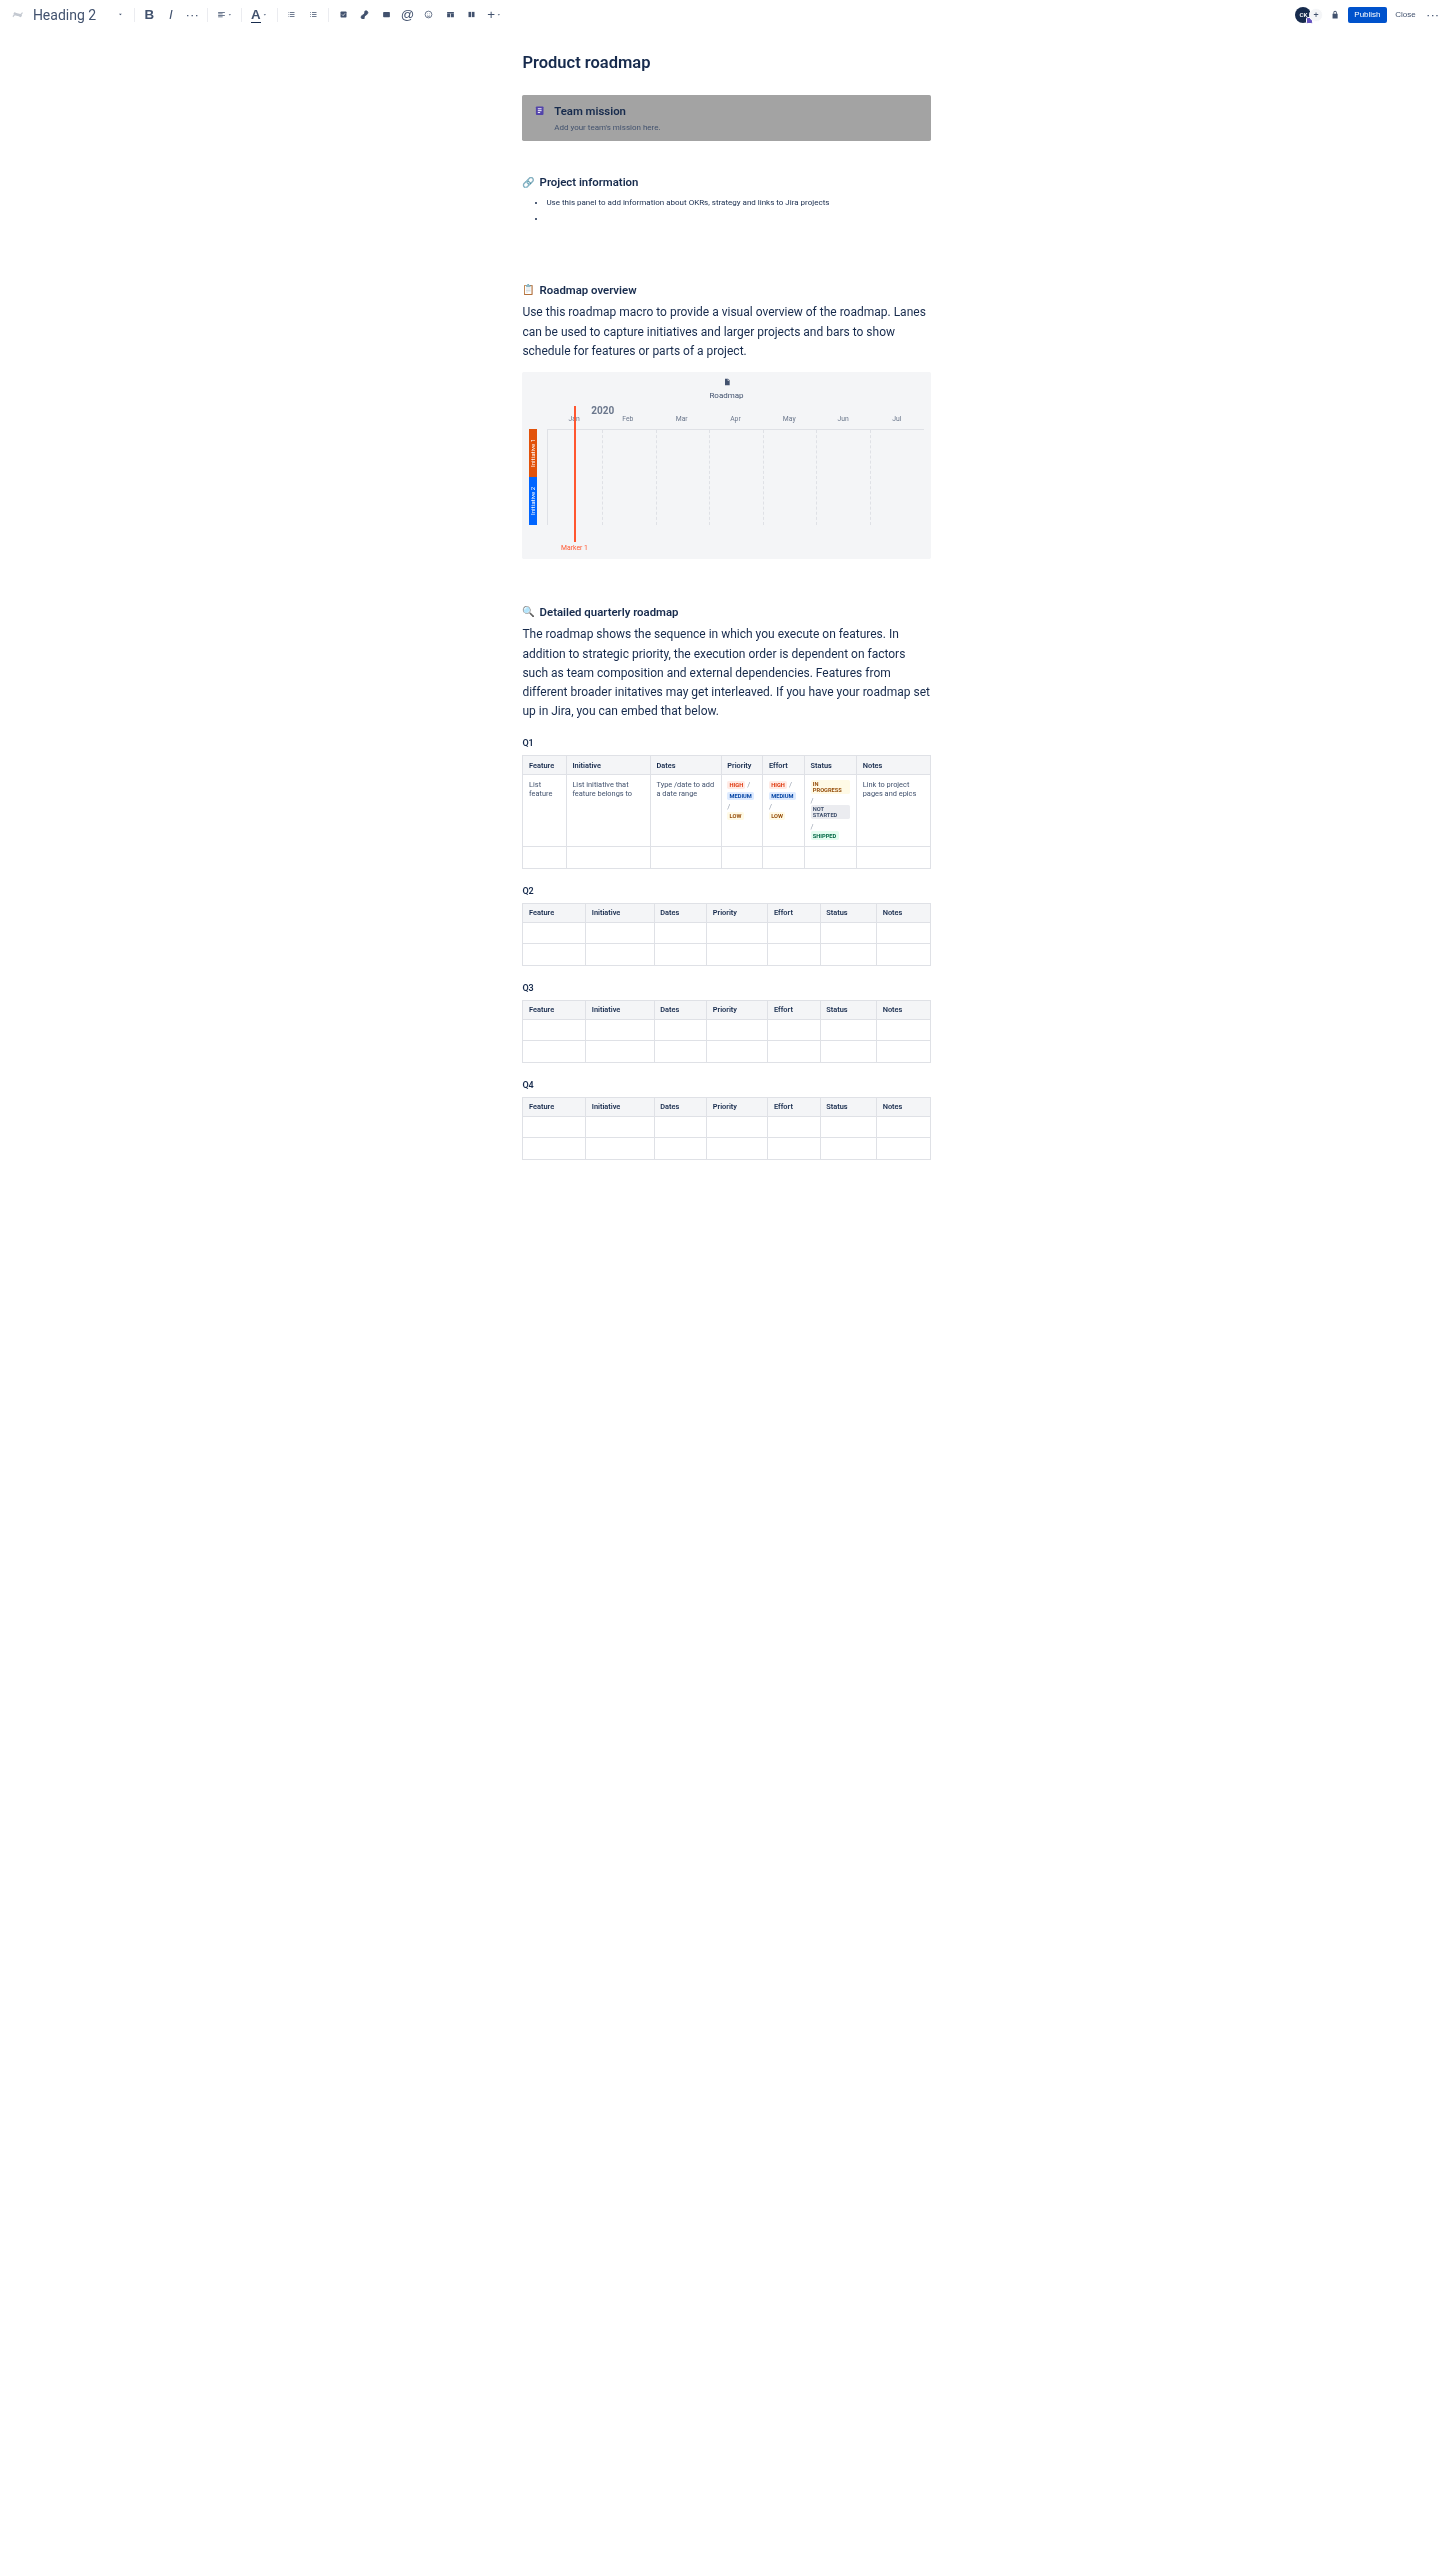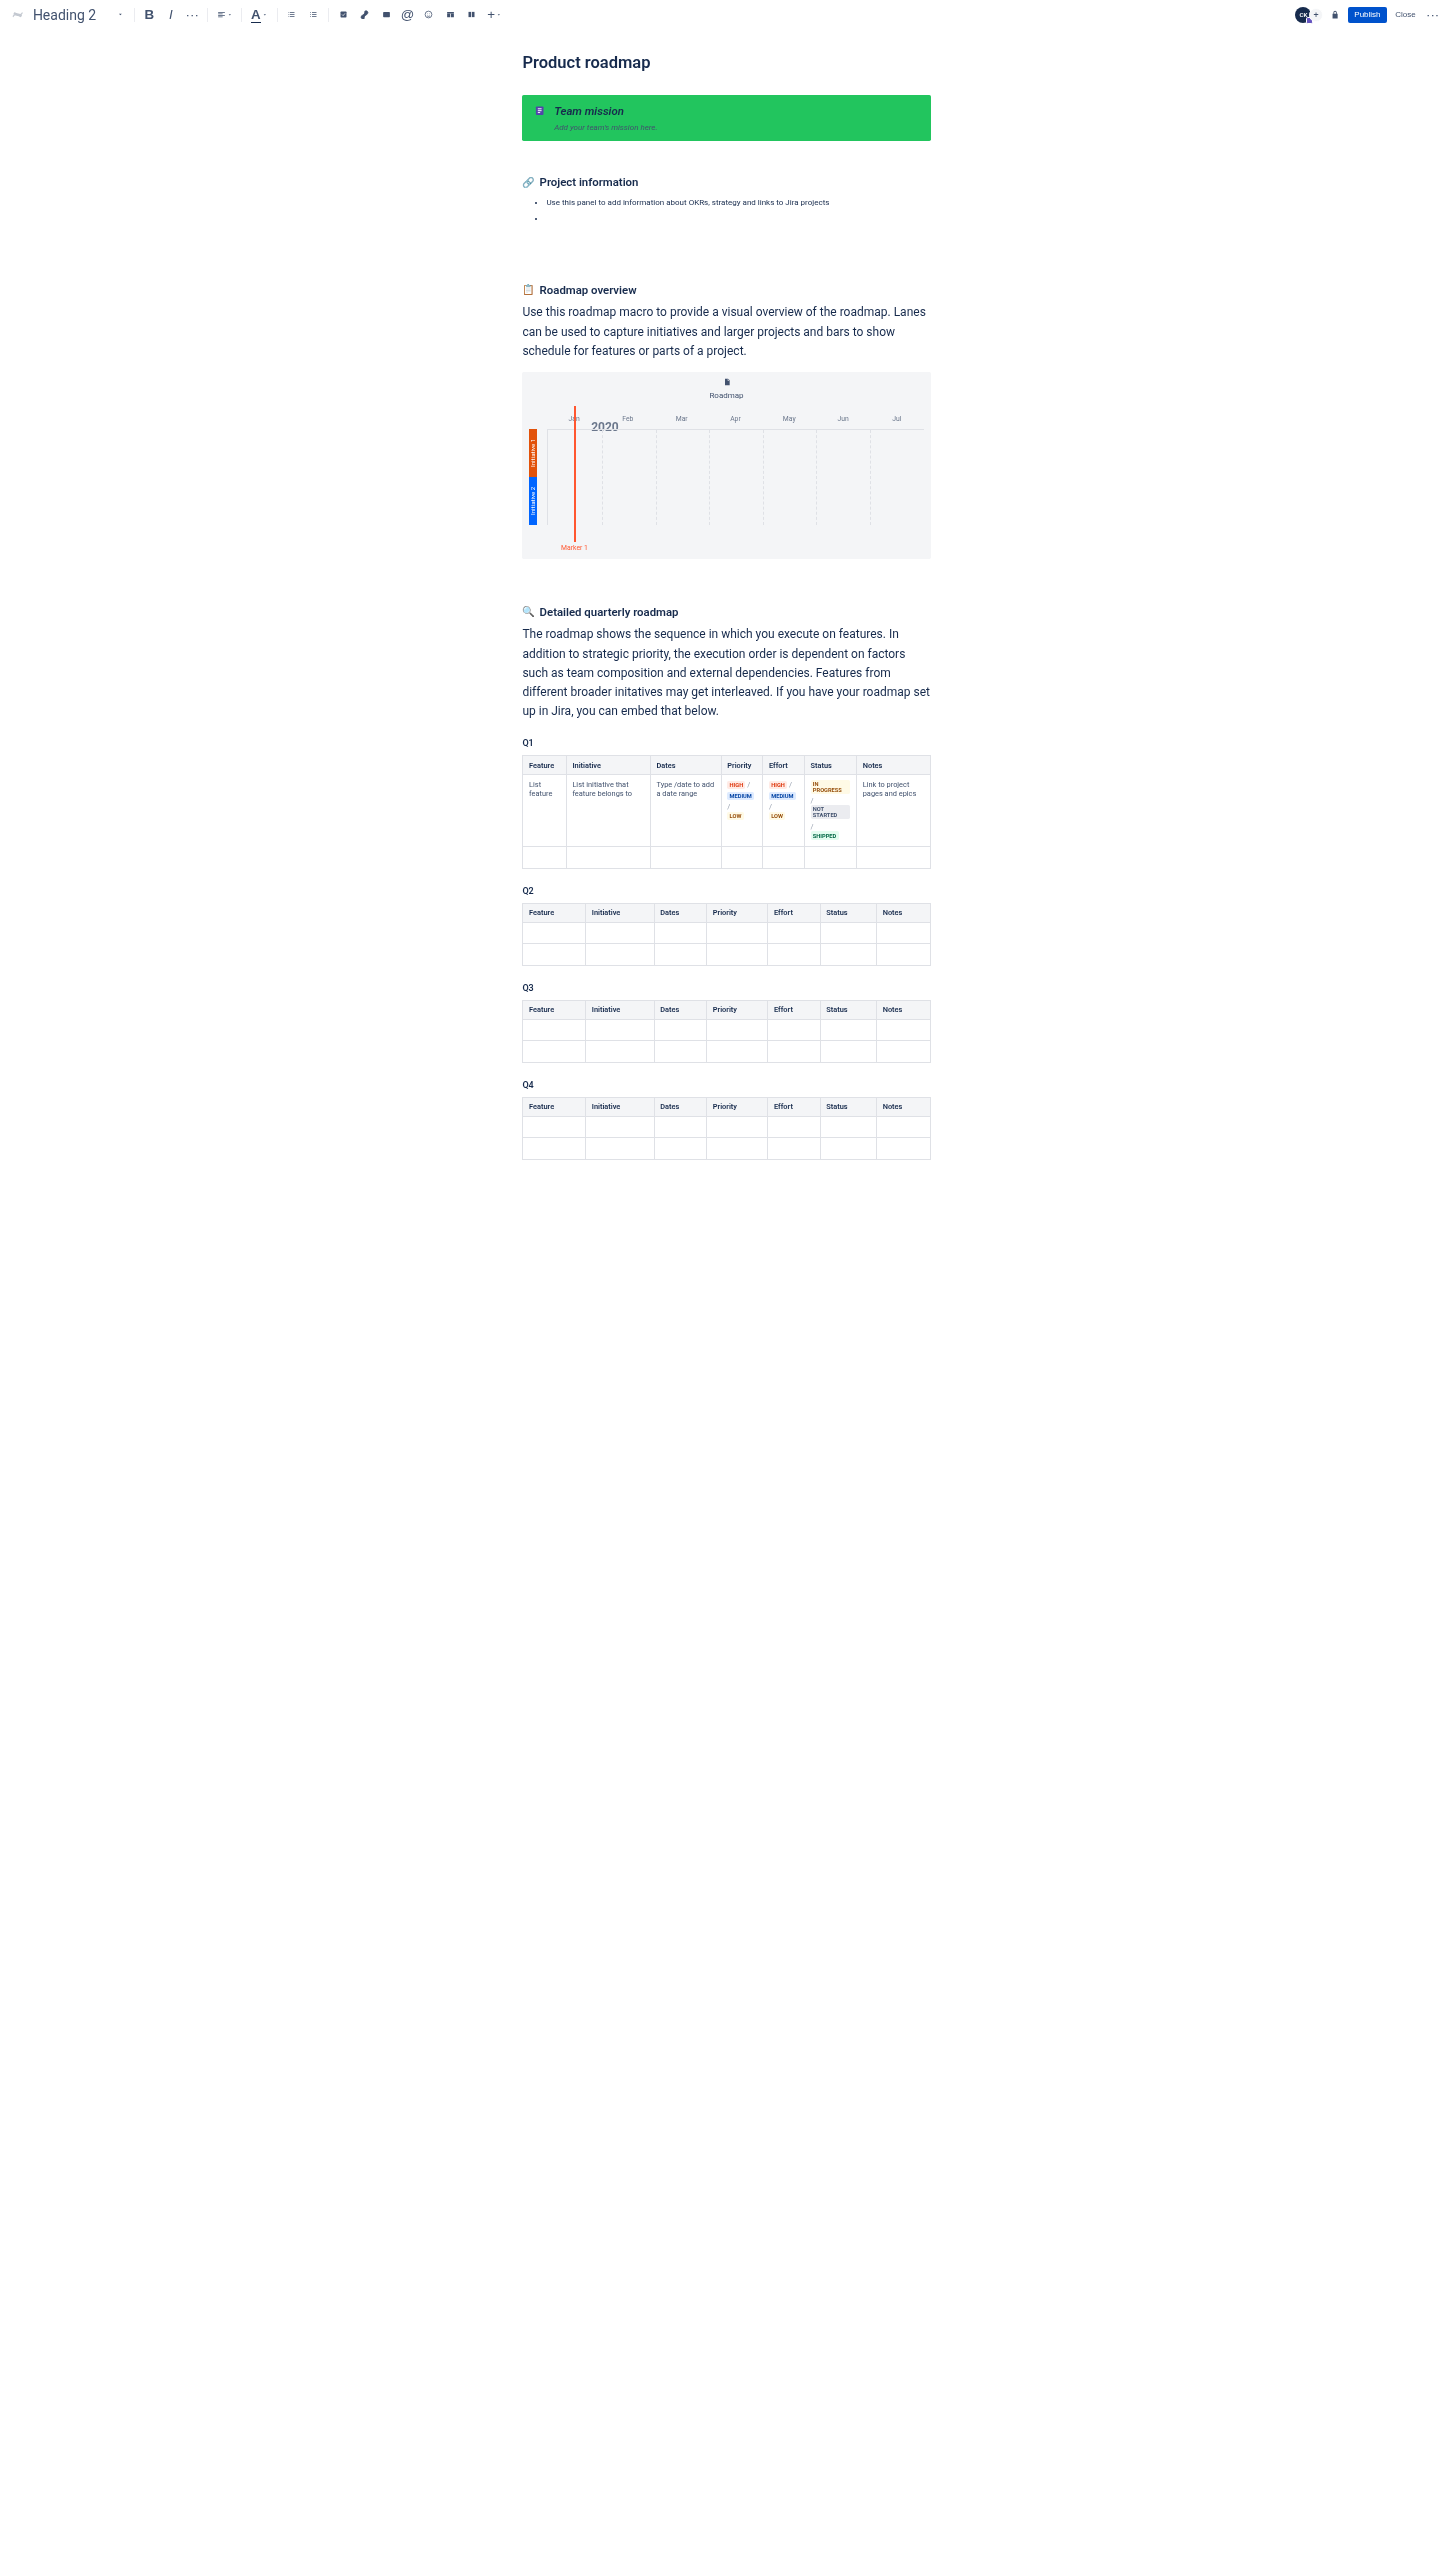--- a/index.html
+++ b/index.html
@@ -16,41 +16,41 @@
   .avatar { width:16px; height:16px; border-radius:50%; background:#172B4D; color:#fff; display:flex; align-items:center; justify-content:center; font-size:6.2px; font-weight:600; position:relative; }
   .avatar-sub { position:absolute; bottom:-1.1px; right:-1.1px; width:6.8px; height:6.8px; border-radius:1.7px; background:#6554C0; border:1.1px solid #fff; }
   .add-btn { width:13.6px; height:13.6px; border-radius:50%; background:#F4F5F7; display:flex; align-items:center; justify-content:center; color:#42526E; cursor:pointer; margin-left:-2.3px; border:1.1px solid #fff; z-index:1;}
   .publish-btn { background:#0052CC; color:#fff; border:none; padding:3.4px 6.8px; border-radius:2px; font-size:8px; font-weight:500; cursor:pointer; }
   .close-btn { background:none; border:none; color:#42526E; font-size:8px; padding:3.4px 4.5px; cursor:pointer; }
   
   
   .page { max-width: 431px; margin: 0 auto; padding: 23px 11.4px; }
   .page-title { font-size: 16.5px; font-weight: 600; color:#172B4D; margin-bottom: 23px; }
   
-  .panel { background:#22c55e; border-radius:1.7px; padding:9px 11.4px; margin-bottom:34px; display:flex; gap:9px;font-style:italic; }
+  .panel { background:#a3a3a3; border-radius:1.7px; padding:9px 11.4px; margin-bottom:34px; display:flex; gap:9px; }
   .panel-icon { flex-shrink:0; width:11.4px; height:11.4px; margin-top:1.1px; }
   .panel-body { flex:1; }
   .panel-title { font-size:11.4px; font-weight:600; margin-bottom:5.7px; color:#172B4D; }
   .panel-text { font-size:8px; color:#42526E; }
   
   h2.section { font-size:11.4px; font-weight:600; color:#172B4D; margin-bottom:6.8px; display:flex; align-items:center; gap:4.5px; }
   .emoji { font-size:10.2px; }
   
   .bullet-list { list-style:disc; margin-left:24px; margin-bottom:23px; }
   .bullet-list li { font-size:8px; color:#172B4D; line-height:1.7; margin-bottom:2.3px; }
   
   .section-desc { font-size:12px; color:#172B4D; line-height:1.6; margin-bottom:11.4px; }
   .spacer-lg { height:34px; }
   
   
   .roadmap-macro { background:#F4F5F7; border-radius:1.7px; padding:0; margin-bottom:11.4px; }
   .roadmap-header { padding:5.7px 8px; display:flex; align-items:center; gap:4.5px; font-size:8px; color:#42526E;flex-direction:column; }
   .roadmap-body { padding:0 6.8px 34px 6.8px; }
   .timeline-head { position:relative; height:24px; margin-left:18px; }
-  .year-label { position:absolute; left:44px; top:15px; font-size:12px; font-weight:700; color:#6B778C; }
+  .year-label { position:absolute; left:44px; top:0; font-size:10px; font-weight:700; color:#6B778C; }
   .month-row { position:absolute; top:10.2px; left:0; right:0; display:flex; }
   .month { flex:1; font-size:6.8px; color:#6B778C; text-align:center; }
   .lanes { display:flex; }
   .lane-labels { width:18px; }
   .lane-label { writing-mode:vertical-rl; transform:rotate(180deg); text-align:center; font-size:6.2px; color:#fff; padding:4.5px 0; }
   .lane-label.orange { background:#E2520A; height:48px; }
   .lane-label.blue { background:#0065FF; height:48px; }
   .lane-grid { flex:1; position:relative; border-top:0.6px solid #DFE1E6; border-left:0.6px solid #DFE1E6;}
   .grid-line { position:absolute; top:0; bottom:0; width:0; border-left:0.6px dashed #DFE1E6; }
   .lane-row { height:48px; border-bottom:0.6px solid #DFE1E6; position:relative; }

